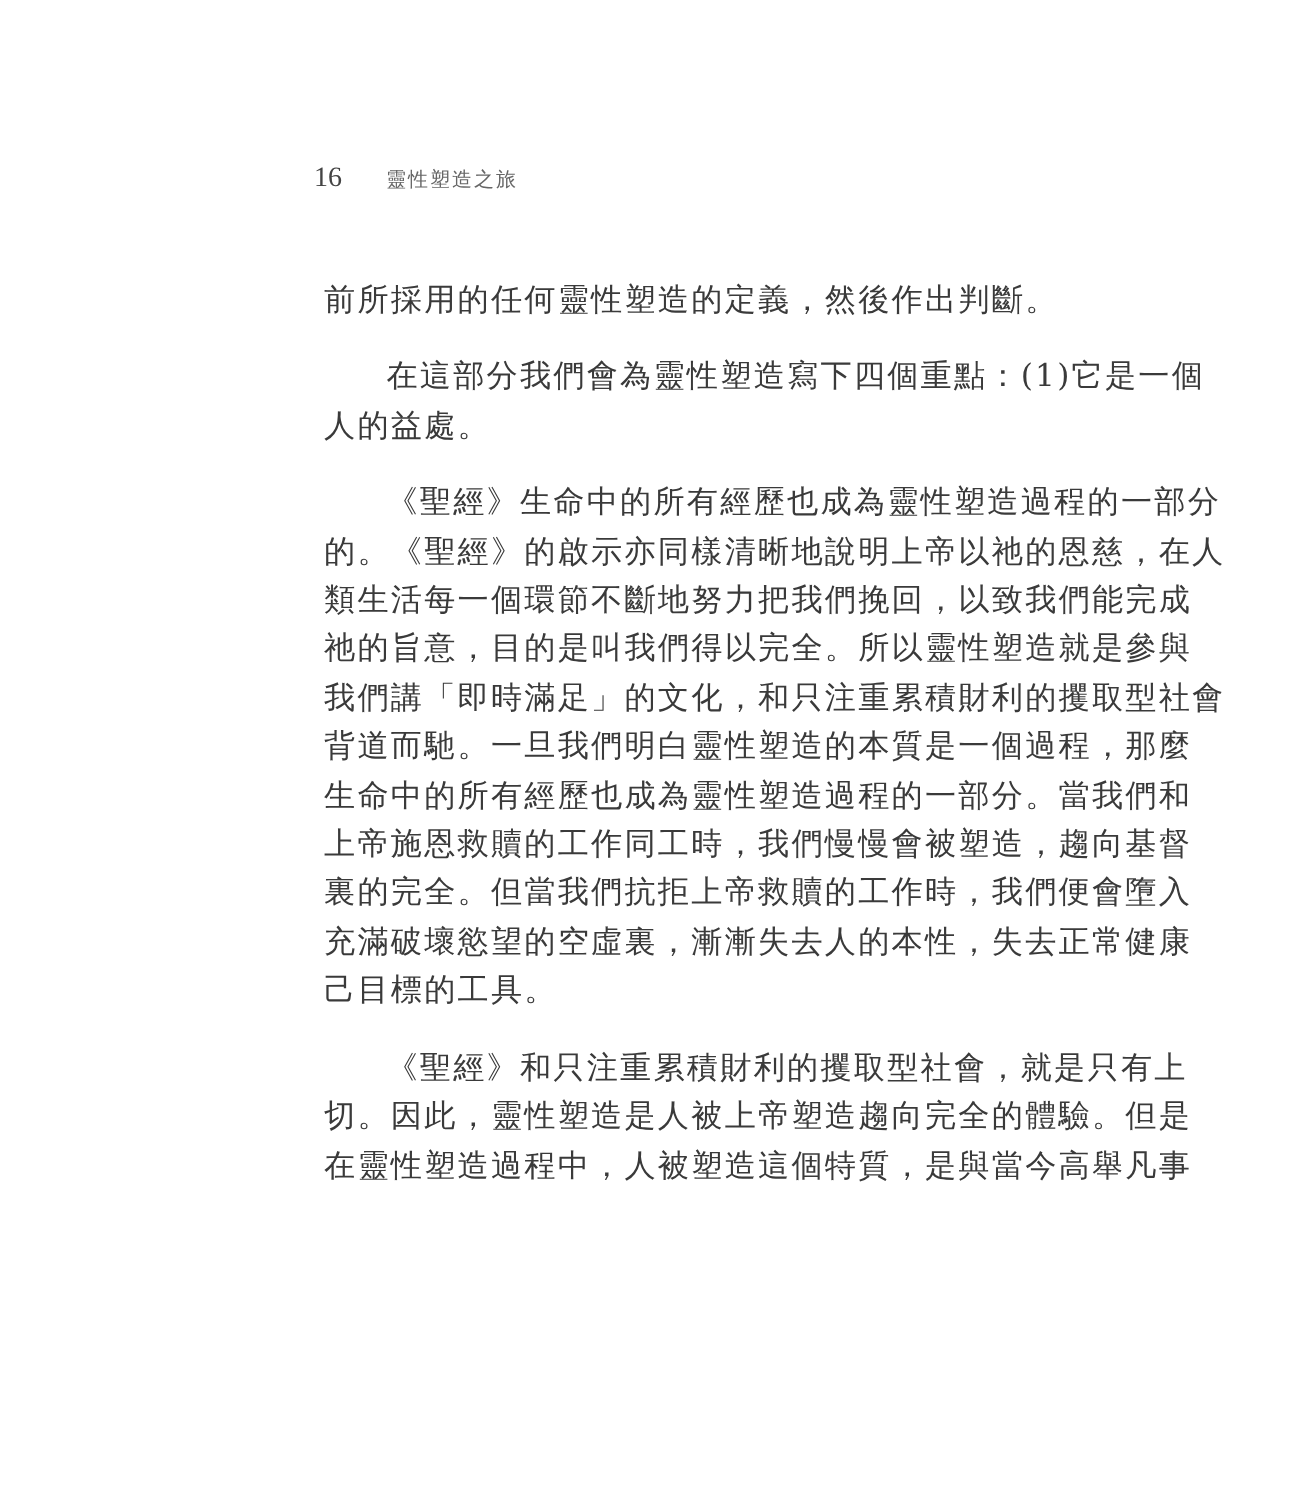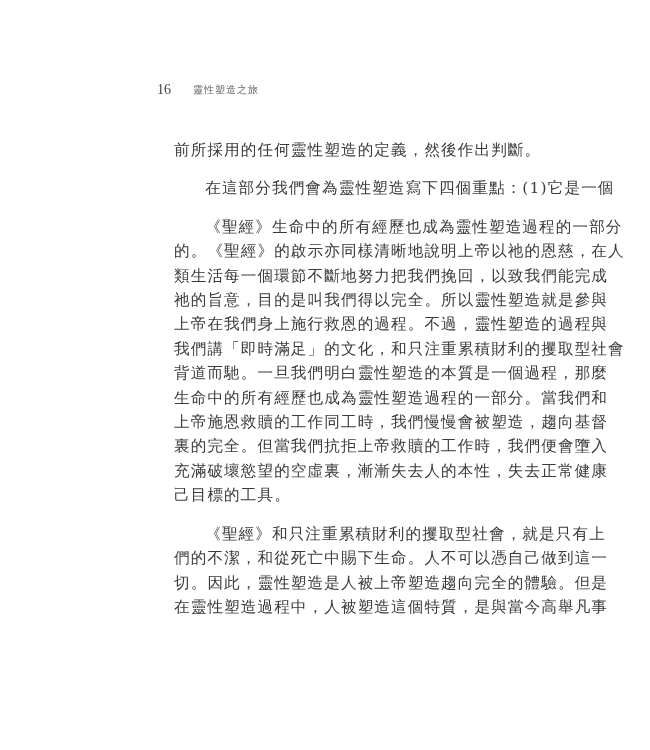--- a/index.html
+++ b/index.html
@@ -4,56 +4,55 @@
 <style>
   html, body { margin: 0; padding: 0; }
   body {
     width: 650px; height: 750px; background: #ffffff; position: relative; overflow: hidden;
     font-family: "DejaVu Serif", "Liberation Serif", serif; color: #3a3a3a;
   }
   .page { position: absolute; left: 0; top: 0; width: 650px; height: 579px; }
   .header { position: absolute; left: 157px; top: 82px; height: 16px; display: flex; align-items: center; }
   .page-number { font-family: "Liberation Serif", serif; font-size: 14px; color: #444; width: 36px; }
   .running-title { font-family: "DejaVu Sans", sans-serif; font-size: 10px; color: #666; letter-spacing: 1px; }
-  .body-text { position: absolute; left: 174px; top: 138px; width: 320px; }
+  .body-text { position: absolute; left: 162px; top: 138px; width: 320px; }
   .para { font-size: 15.6px; line-height: 24.4px; margin: 0; text-align: justify; letter-spacing: 1.1px; }
   .para + .para { margin-top: 11px; }
   .para.first { margin-bottom: 14px; }
   .line { display: block; white-space: nowrap; }
 </style>
 </head>
 <body>
 
 <div class="page">
   <div class="header">
     <span class="page-number">16</span>
     <span class="running-title">靈性塑造之旅</span>
   </div>
 
   <div class="body-text">
     <p class="para first">
       <span class="line">前所採用的任何靈性塑造的定義，然後作出判斷。</span>
     </p>
     <p class="para">
       <span class="line" style="padding-left:2em">在這部分我們會為靈性塑造寫下四個重點：(1)它是一個</span>
+      <span class="line">人的益處。</span>
     </p>
     <p class="para" style="margin-top:14px">
       <span class="line" style="padding-left:2em">《聖經》生命中的所有經歷也成為靈性塑造過程的一部分</span>
       <span class="line">的。《聖經》的啟示亦同樣清晰地說明上帝以祂的恩慈，在人</span>
       <span class="line">類生活每一個環節不斷地努力把我們挽回，以致我們能完成</span>
       <span class="line">祂的旨意，目的是叫我們得以完全。所以靈性塑造就是參與</span>
-      <span class="line">上帝在我們身上施行救恩的過程。不過，靈性塑造的過程與</span>
       <span class="line">我們講「即時滿足」的文化，和只注重累積財利的攫取型社會</span>
       <span class="line">背道而馳。一旦我們明白靈性塑造的本質是一個過程，那麼</span>
       <span class="line">生命中的所有經歷也成為靈性塑造過程的一部分。當我們和</span>
       <span class="line">上帝施恩救贖的工作同工時，我們慢慢會被塑造，趨向基督</span>
       <span class="line">裏的完全。但當我們抗拒上帝救贖的工作時，我們便會墮入</span>
       <span class="line">充滿破壞慾望的空虛裏，漸漸失去人的本性，失去正常健康</span>
       <span class="line">己目標的工具。</span>
     </p>
     <p class="para" style="margin-top:14px">
       <span class="line" style="padding-left:2em">《聖經》和只注重累積財利的攫取型社會，就是只有上</span>
-      <span class="line">們的不潔，和從死亡中賜下生命。人不可以憑自己做到這一</span>
       <span class="line">切。因此，靈性塑造是人被上帝塑造趨向完全的體驗。但是</span>
       <span class="line">在靈性塑造過程中，人被塑造這個特質，是與當今高舉凡事</span>
     </p>
   </div>
 </div>
 
 </body></html>

